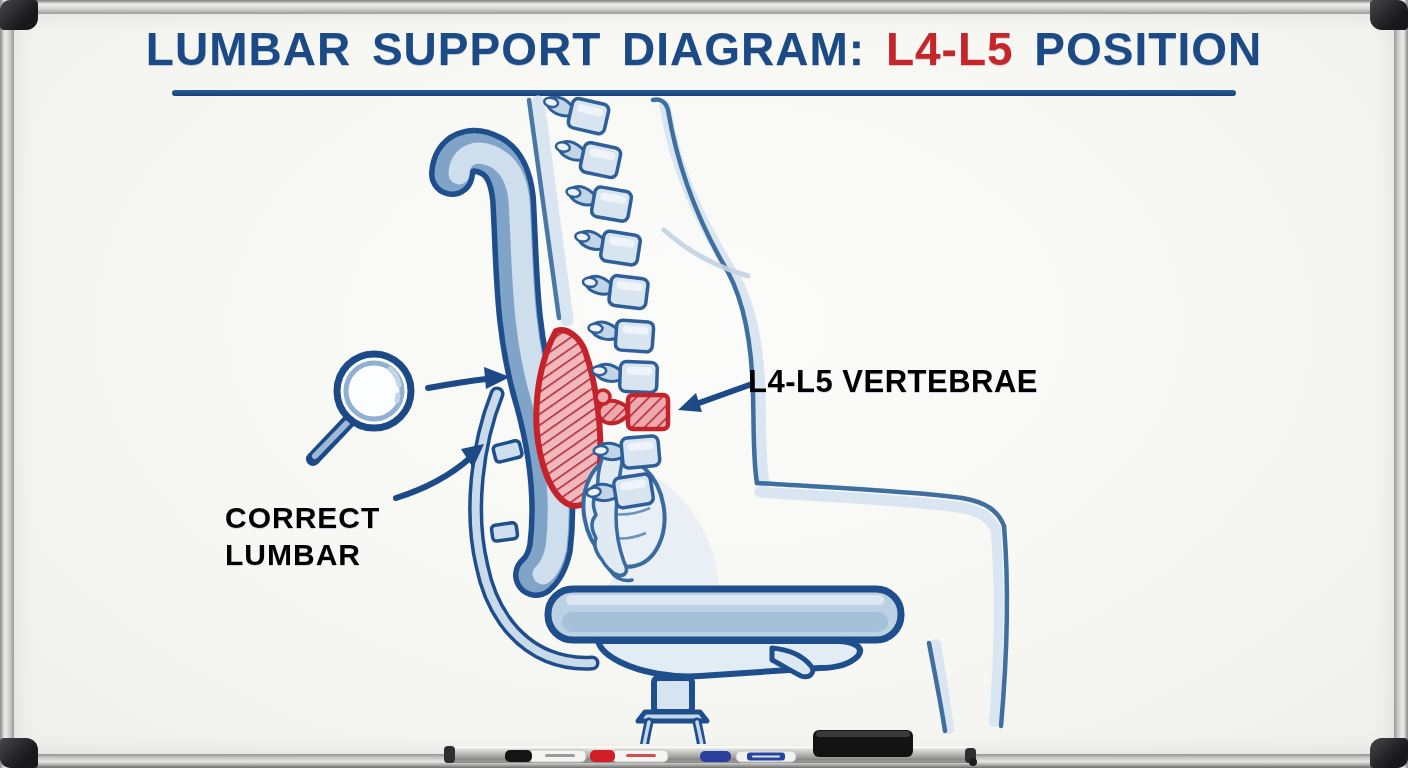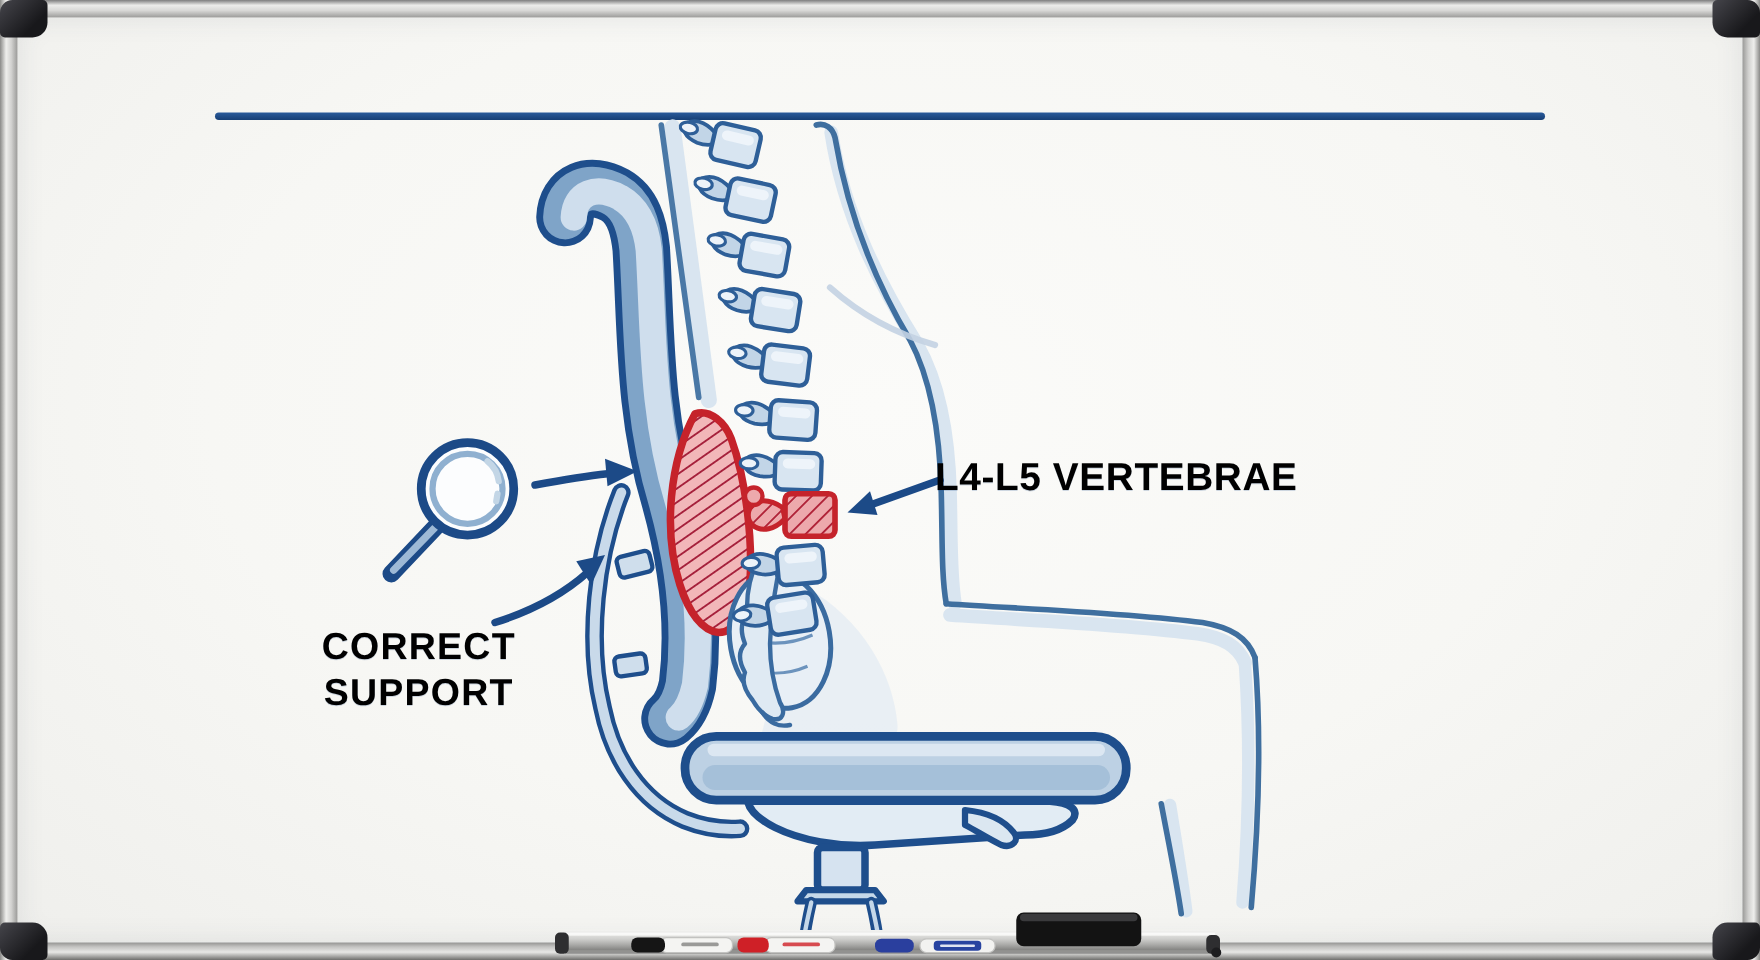--- a/index.html
+++ b/index.html
@@ -28,21 +28,21 @@
   
   #title{position:absolute;left:0;top:22px;width:1408px;z-index:4;text-align:center;
     font-size:46px;font-weight:bold;letter-spacing:1px;word-spacing:7px;color:#1c4a87;
     text-shadow:0 1px 0 rgba(28,74,135,.25);}
   #title .hl{color:#c3262b;text-shadow:0 1px 0 rgba(195,38,43,.25);}
   #title-underline{position:absolute;left:172px;top:90px;width:1064px;height:6px;z-index:4;
     background:linear-gradient(180deg,#2a5b9b,#173f75);border-radius:3px;}
   
   .hand-label{position:absolute;z-index:5;color:#000000;font-weight:bold;
     text-shadow:0 1px 0 rgba(28,74,135,.2);}
-  #support-label{left:225px;top:499px;width:220px;text-align:center;
+  #support-label{left:225px;top:499px;width:220px;
     font-size:30px;line-height:37px;letter-spacing:1px;}
   #vertebrae-label{left:748px;top:364px;font-size:31px;letter-spacing:.5px;white-space:nowrap;}
   
   #drawing{position:absolute;left:0;top:0;z-index:4;}
   #tray-layer{position:absolute;left:0;top:0;z-index:6;}
 </style>
 </head>
 <body>
 
 <div id="stage">
@@ -51,25 +51,26 @@
 
   <div class="frame frame-top"></div>
   <div class="frame frame-bottom"></div>
   <div class="frame frame-left"></div>
   <div class="frame frame-right"></div>
   <div class="cap cap-tl"></div>
   <div class="cap cap-tr"></div>
   <div class="cap cap-bl"></div>
   <div class="cap cap-br"></div>
 
+  <div id="title"><span>LUMBAR SUPPORT DIAGRAM: </span><span class="hl">L4-L5</span><span> POSITION</span></div>
   <div id="title-underline"></div>
 
   <div id="support-label" class="hand-label">
     <div>CORRECT</div>
-    <div>SUPPORT</div>
+    <div>LUMBAR</div>
   </div>
   <div id="vertebrae-label" class="hand-label">L4-L5 VERTEBRAE</div>
 
   <svg id="drawing" width="1408" height="768" viewBox="0 0 1408 768">
     <defs>
       <pattern id="hatchRed" width="9" height="9" patternUnits="userSpaceOnUse" patternTransform="rotate(55)">
         <rect width="9" height="9" fill="#f2b7b9"></rect>
         <line x1="0" y1="0" x2="0" y2="9" stroke="#a6213c" stroke-width="3"></line>
       </pattern>
       <pattern id="hatchRed2" width="9" height="9" patternUnits="userSpaceOnUse" patternTransform="rotate(45)">

